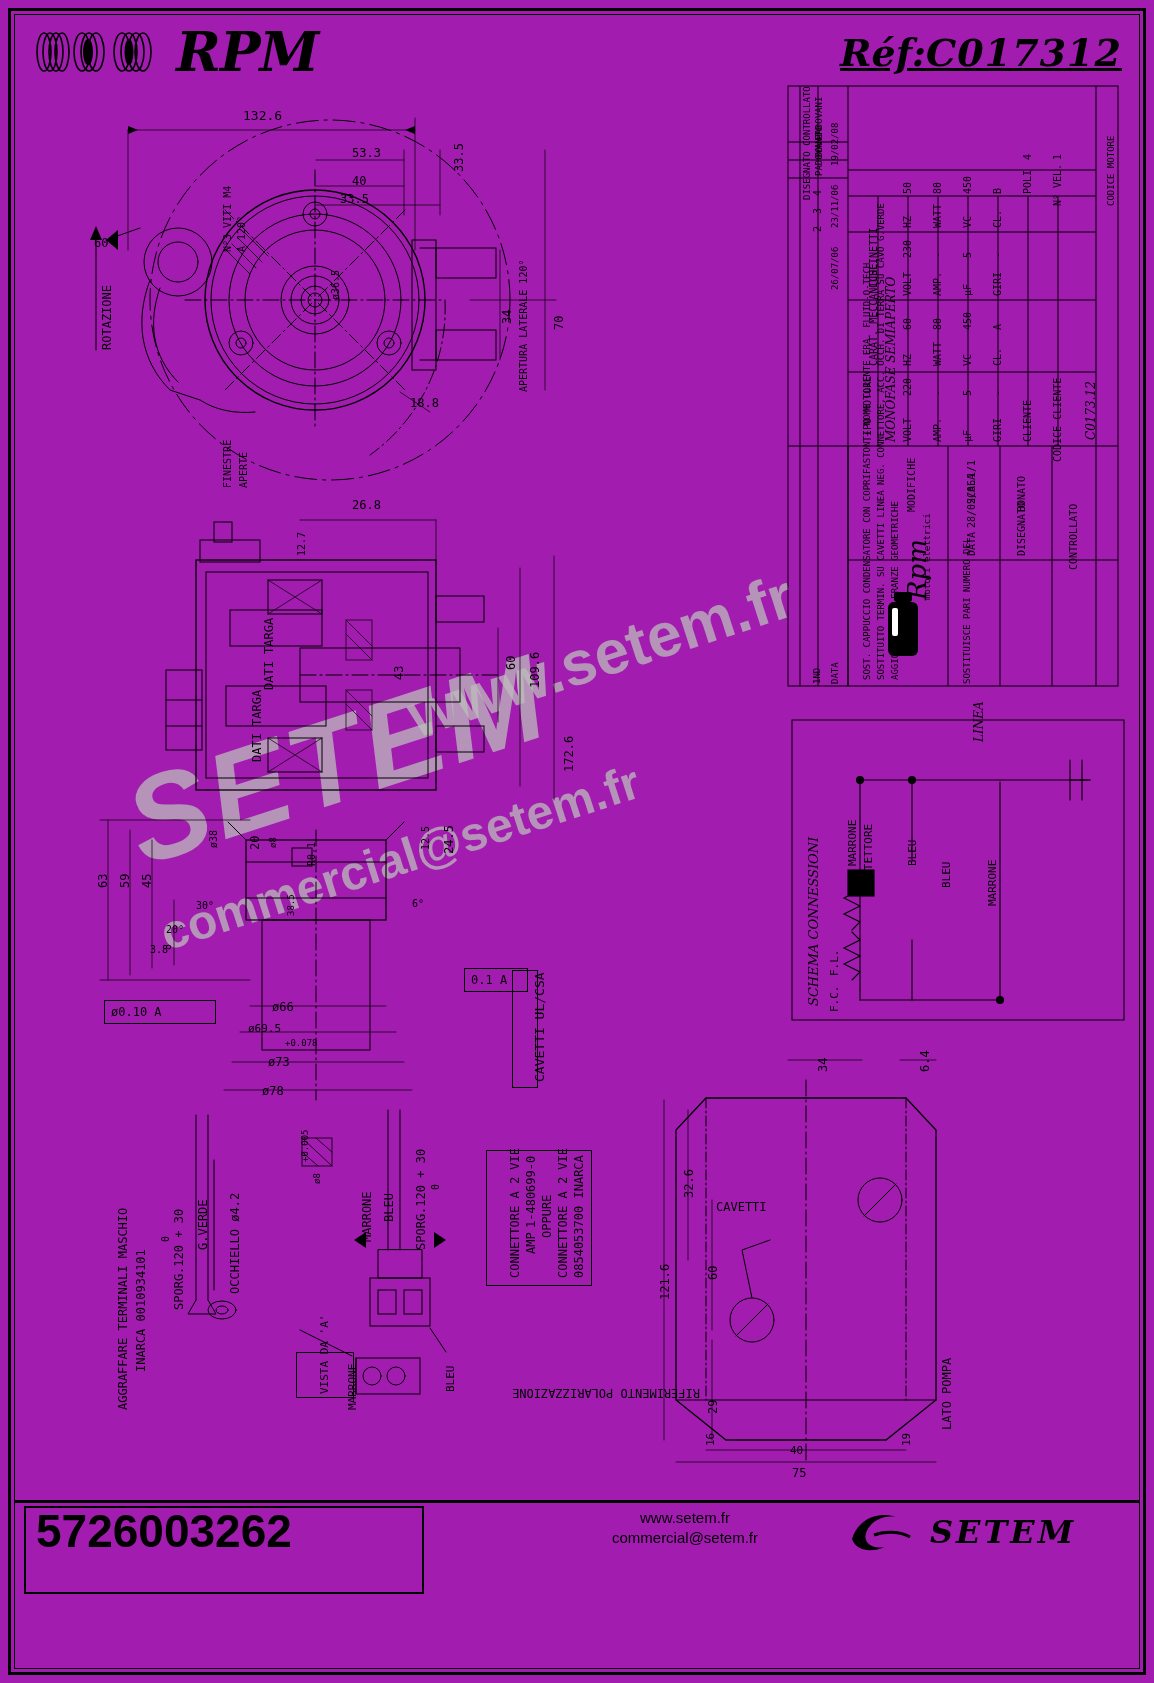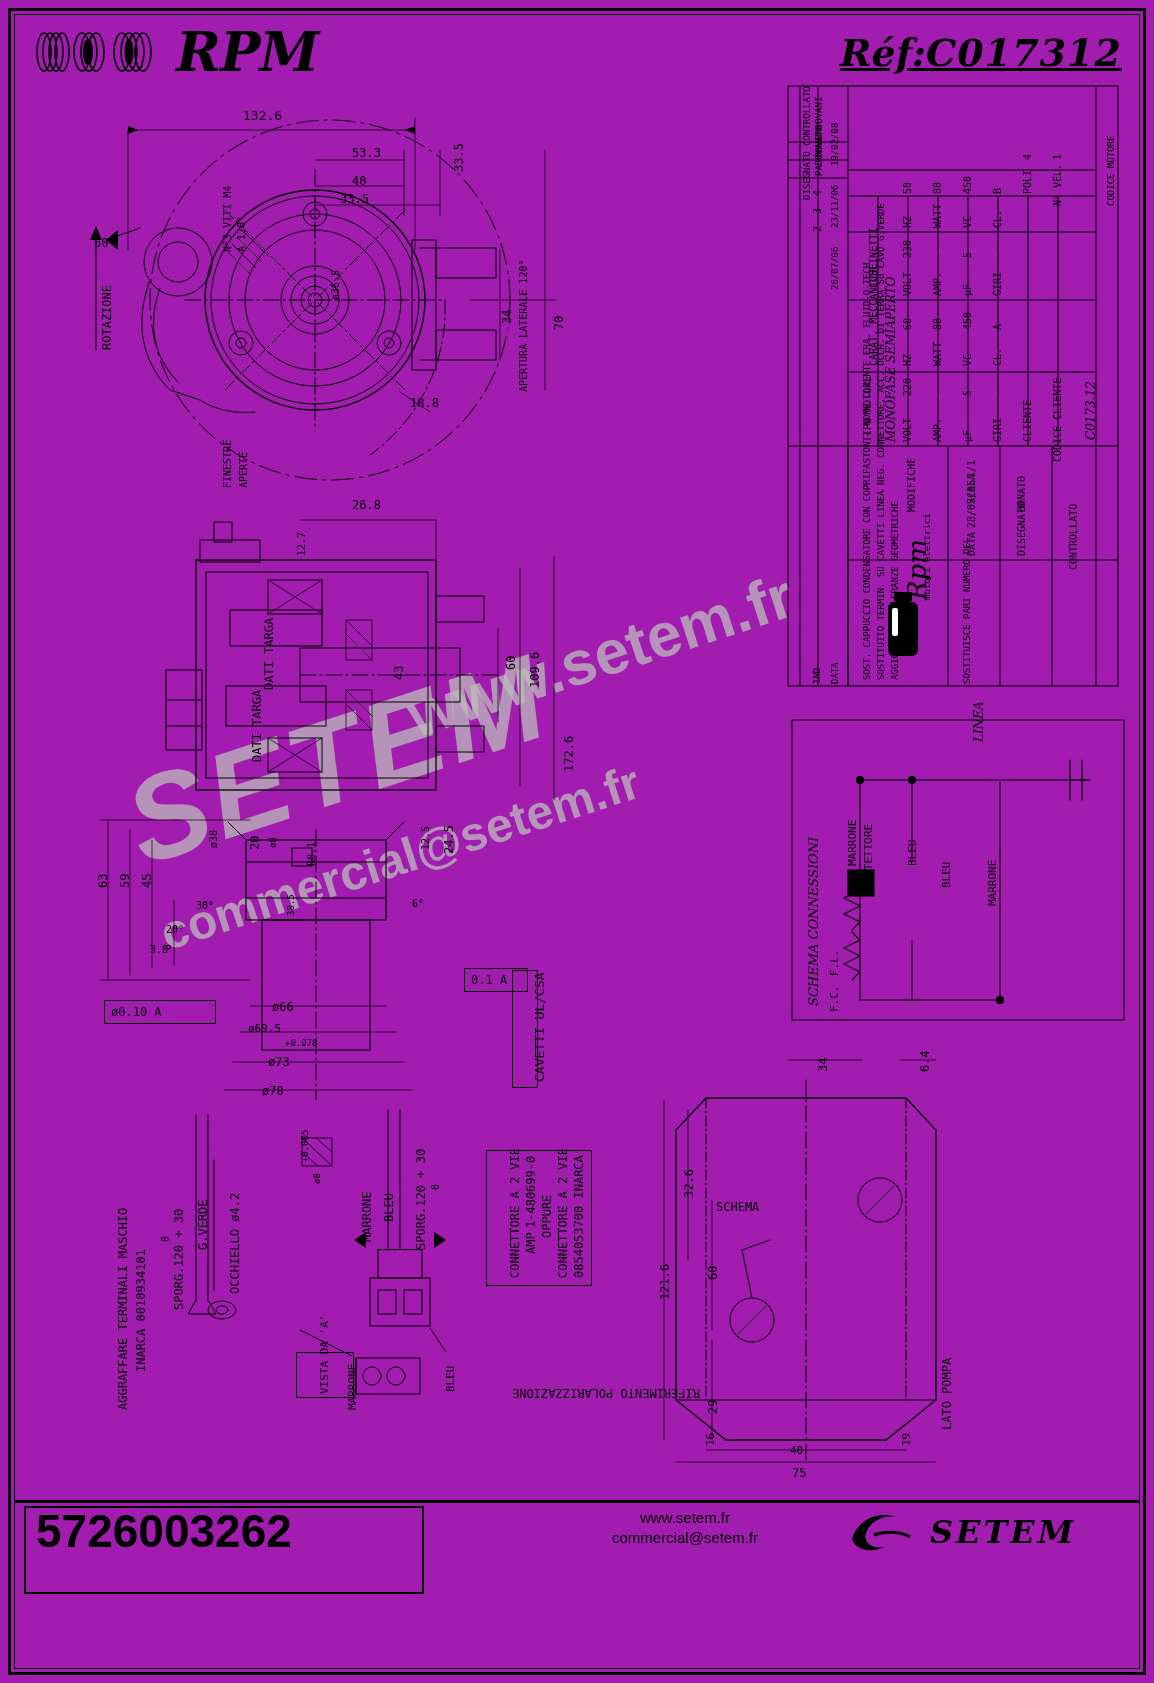--- a/index.html
+++ b/index.html
@@ -405,21 +405,21 @@
   <div class="t s12 rot90" style="left:658px;top:1300px;">121.6</div>
   <div class="t s12 rot90" style="left:682px;top:1198px;">32.6</div>
   <div class="t s12 rot90" style="left:706px;top:1280px;">60</div>
   <div class="t s12 rot90" style="left:706px;top:1414px;">29</div>
   <div class="t s12 rot90" style="left:816px;top:1072px;">34</div>
   <div class="t s12 rot90" style="left:918px;top:1072px;">6.4</div>
   <div class="t s11 rot90" style="left:704px;top:1446px;">16</div>
   <div class="t s11" style="left:790px;top:1444px;">40</div>
   <div class="t s11 rot90" style="left:900px;top:1446px;">19</div>
   <div class="t s12" style="left:792px;top:1466px;">75</div>
-  <div class="t s12" style="left:716px;top:1200px;">SCHEMA</div>
+  <div class="t s12" style="left:716px;top:1200px;">CAVETTI</div>
   <div class="t s12 rot90" style="left:940px;top:1430px;">LATO POMPA</div>
 
   <div class="t s13 rot90 ital" style="left:806px;top:1006px;">SCHEMA CONNESSIONI</div>
   <div class="t s12 rot90 ital" style="left:972px;top:742px;">LINEA</div>
   <div class="t s11 rot90" style="left:846px;top:866px;">MARRONE</div>
   <div class="t s11 rot90" style="left:862px;top:890px;">PROTETTORE</div>
   <div class="t s11 rot90" style="left:906px;top:866px;">BLEU</div>
   <div class="t s11 rot90" style="left:940px;top:888px;">BLEU</div>
   <div class="t s11 rot90" style="left:986px;top:906px;">MARRONE</div>
   <div class="t s11 rot90" style="left:828px;top:976px;">F.L.</div>

